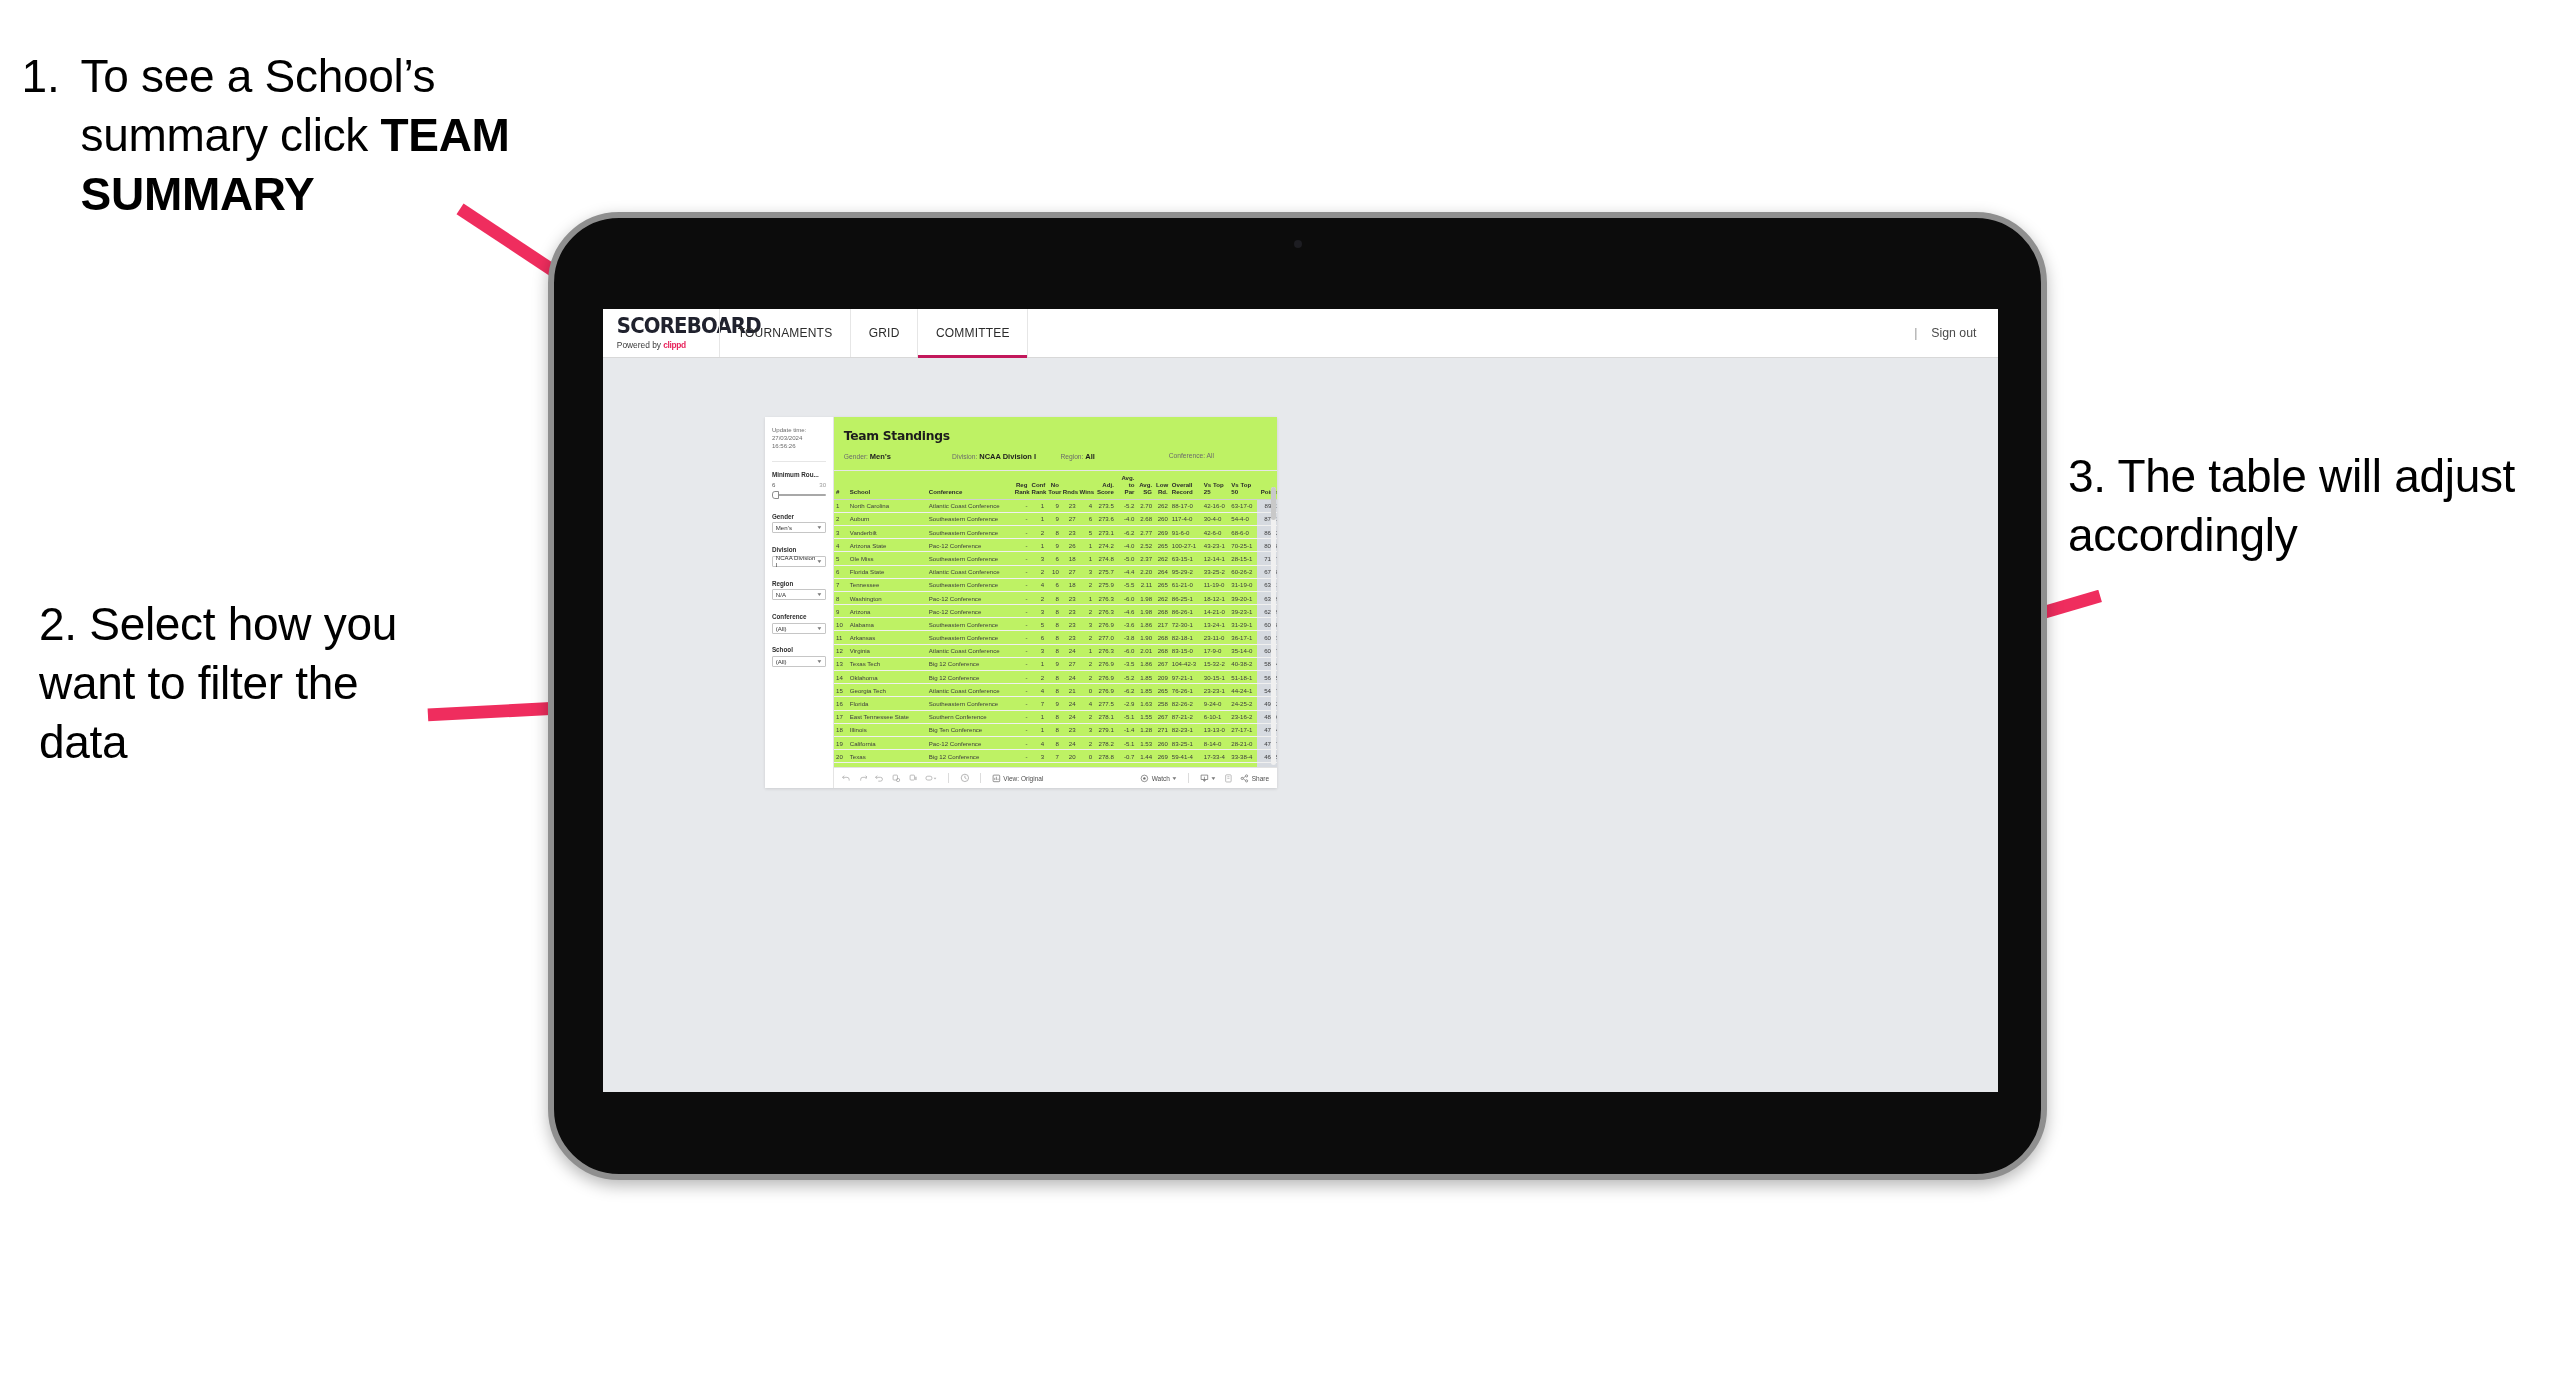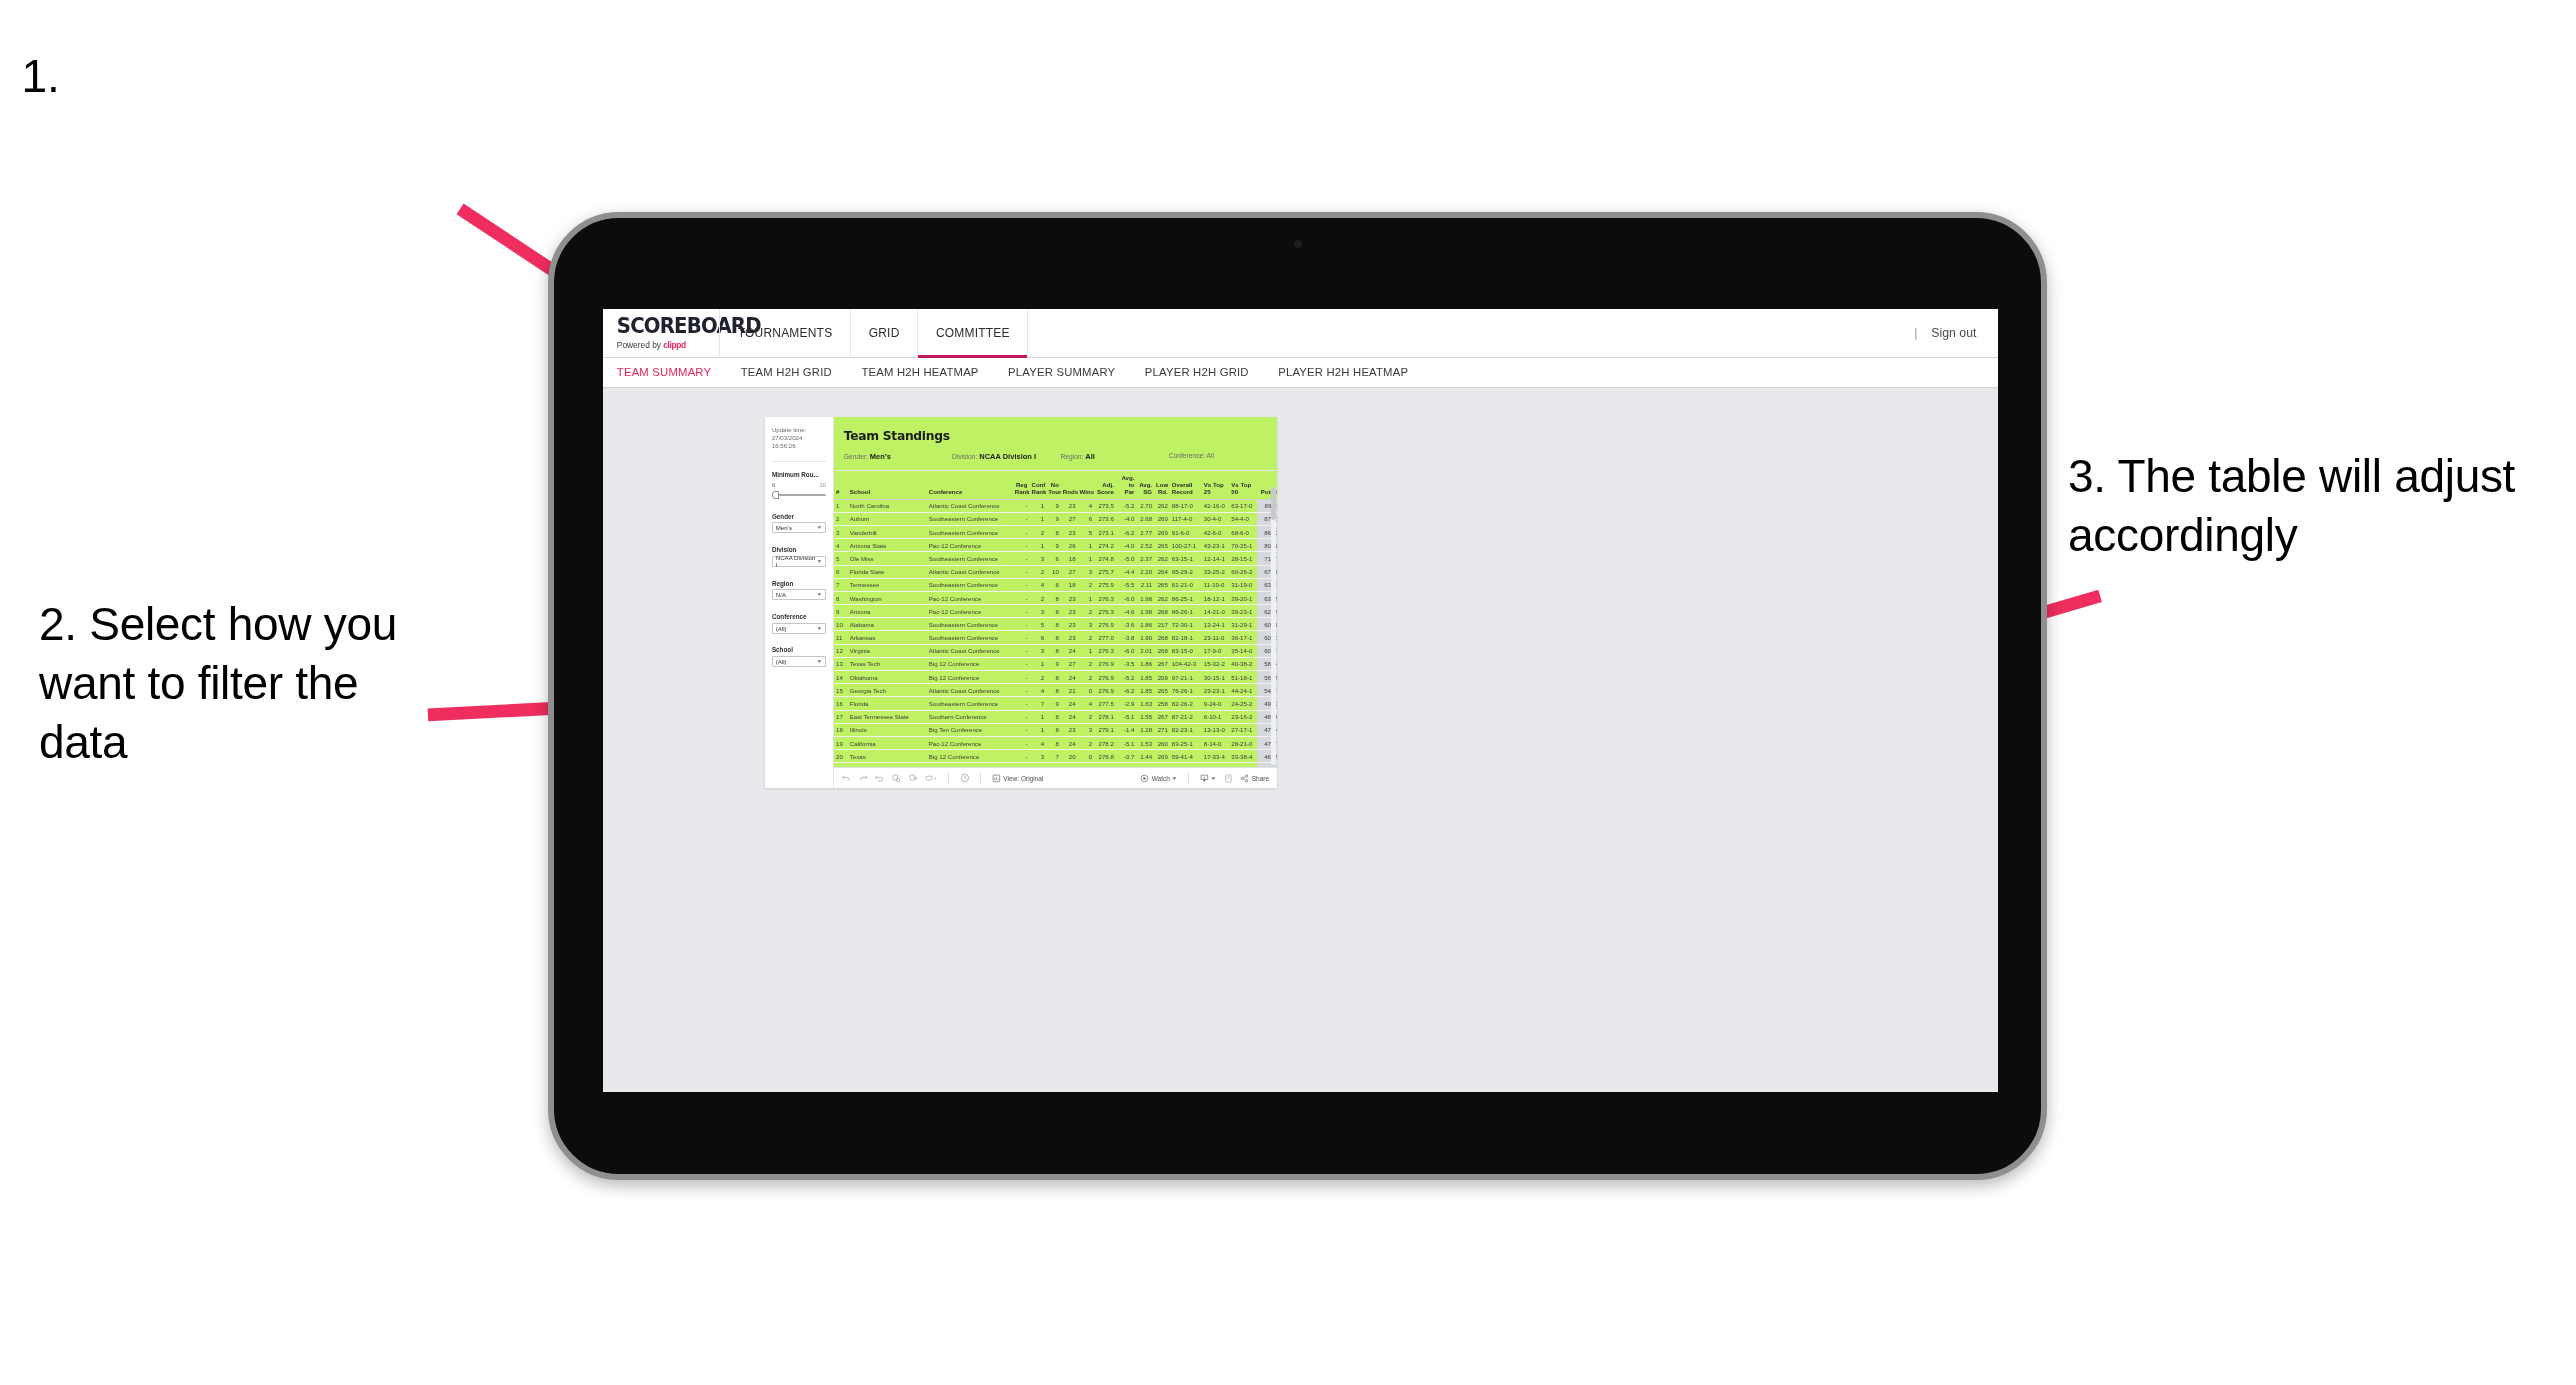--- a/index.html
+++ b/index.html
@@ -174,20 +174,25 @@
   #viz-toolbar .spacer { flex:1; }
   #viz-toolbar .tbtn { display:flex; align-items:center; gap:2.5px; cursor:pointer; }
 </style>
 </head>
 <body>
 
 <div id="stage">
 
   <div class="annot" id="annot1">
     <span class="num">1.</span>
+    <span class="body">
+      <span>To see a School’s</span><br>
+      <span>summary click </span><b>TEAM</b><br>
+      <b>SUMMARY</b>
+    </span>
   </div>
 
   <div class="annot" id="annot2">2. Select how you want to filter the data</div>
 
   <div class="annot" id="annot3">3. The table will adjust accordingly</div>
 
   <svg class="arrow" style="left:452px; top:201px;" width="216" height="147" viewBox="0 0 220 150">
     <defs>
       <marker id="ah1" markerWidth="6" markerHeight="6" refX="2.6" refY="3" orient="auto">
         <path d="M0,0 L6,3 L0,6 Z" fill="#ef2d5e"></path>
@@ -235,28 +240,20 @@
         <div class="topnav active">
           <span>COMMITTEE</span>
         </div>
         <div id="topnav-spacer"></div>
         <div id="signout-wrap">
           <span id="signout-div">|</span>
           <span>Sign out</span>
         </div>
       </div>
 
-      <div id="subnav">
-        <div class="item active">TEAM SUMMARY</div>
-        <div class="item">TEAM H2H GRID</div>
-        <div class="item">TEAM H2H HEATMAP</div>
-        <div class="item">PLAYER SUMMARY</div>
-        <div class="item">PLAYER H2H GRID</div>
-        <div class="item">PLAYER H2H HEATMAP</div>
-      </div>
 
       <div id="viz-card">
         <div id="viz-body">
 
           <div id="viz-side">
             <div id="upd-label">
               <div>Update time:</div>
               <div>27/03/2024 16:56:26</div>
             </div>
             <div id="side-sep"></div>

